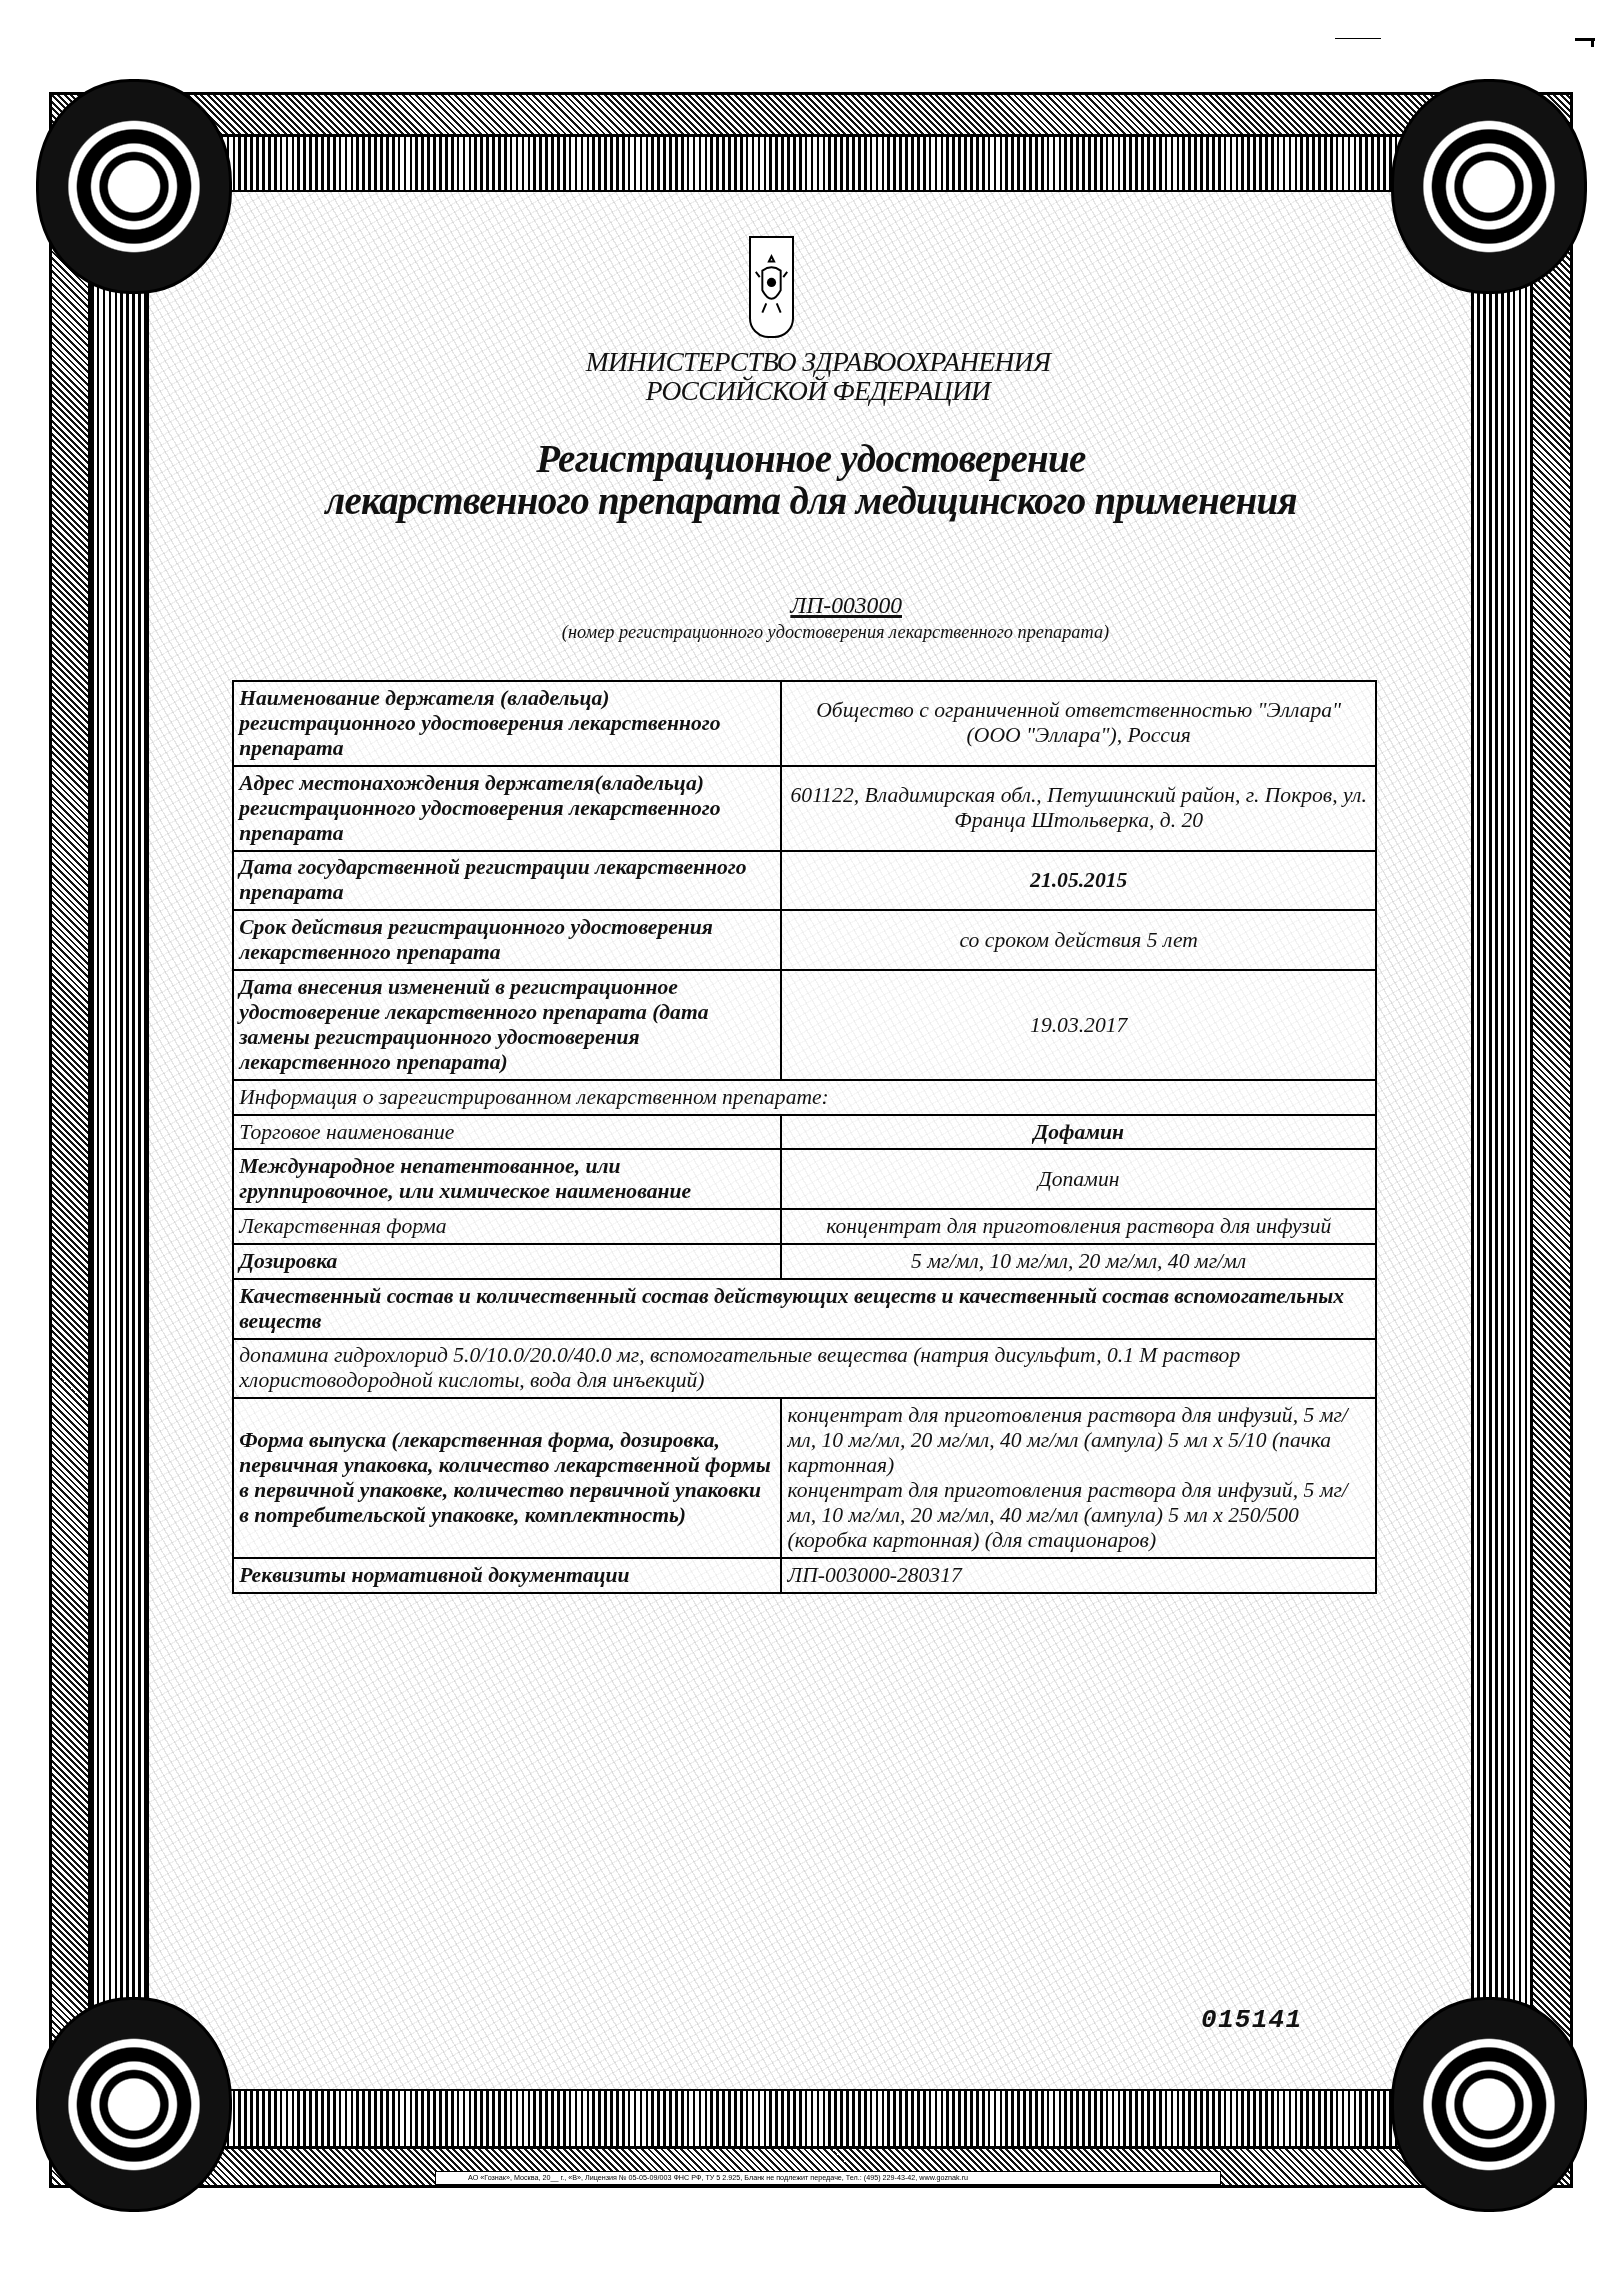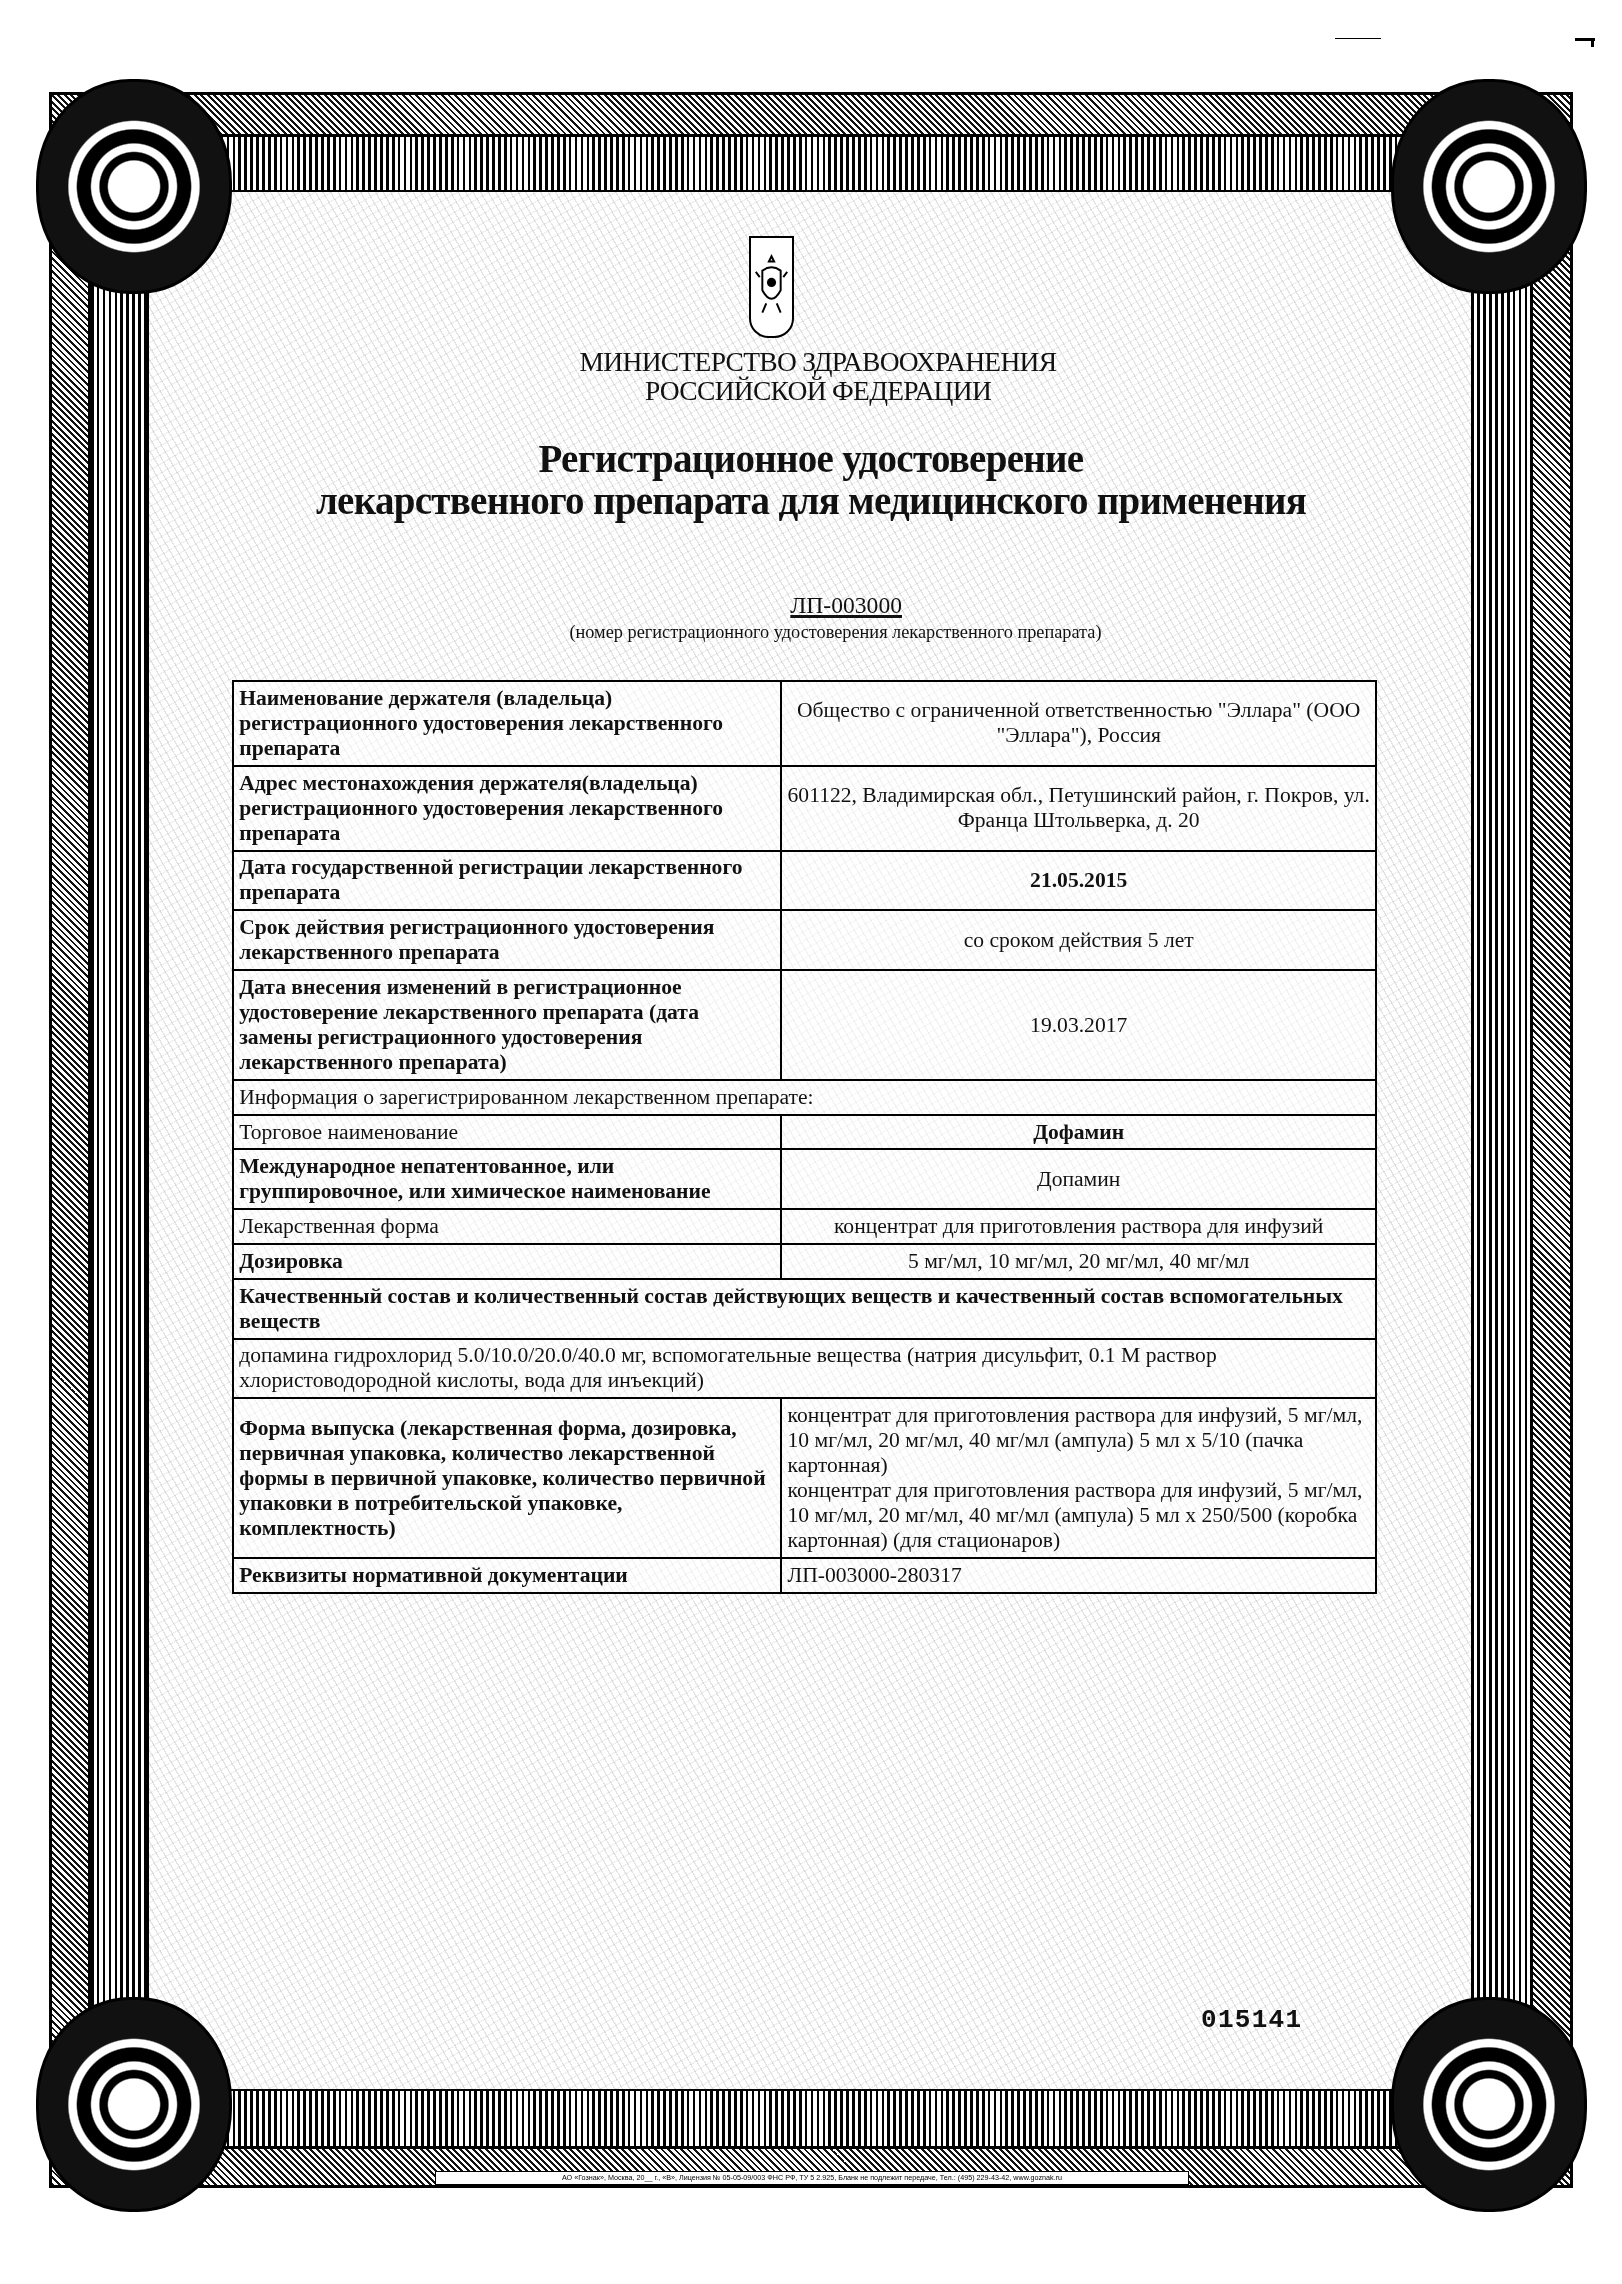--- a/index.html
+++ b/index.html
@@ -38,25 +38,25 @@
       border:3.9px solid #000;
     }
     .corner.tl { left:36px; top:79px; }
     .corner.tr { right:36px; top:79px; }
     .corner.bl { left:36px; bottom:72px; }
     .corner.br { right:36px; bottom:72px; }
 
     .printer-strip {
       position:absolute; left:435px; top:2171px; width:752px; height:11.8px;
       background:#fff; border:1.3px solid #000; font-size:7.2px; line-height:11.8px;
-      text-align:center; font-family:"Liberation Sans",sans-serif; overflow:hidden; color:#000;
+      font-family:"Liberation Sans",sans-serif; overflow:hidden; color:#000;padding-left:32px;
     }
 
     
-    .content { position:absolute; left:0; top:0; width:1308px; height:2284px; }
+    .content { position:absolute; left:0; top:0; width:1308px; height:2284px;font-style:italic; }
     .emblem {
       position:absolute; left:749px; top:236px; width:41px; height:98px;
       border:2px solid #000; border-radius:0 0 19.6px 19.6px; background:#fff;
       display:flex; align-items:center; justify-content:center;
     }
     .emblem svg { width:37px; height:72px; }
     .ministry {
       position:absolute; left:458px; top:347px; width:720px; text-align:center;
       font-size:27.5px; line-height:29px; letter-spacing:-0.7px; text-transform:uppercase;
     }

